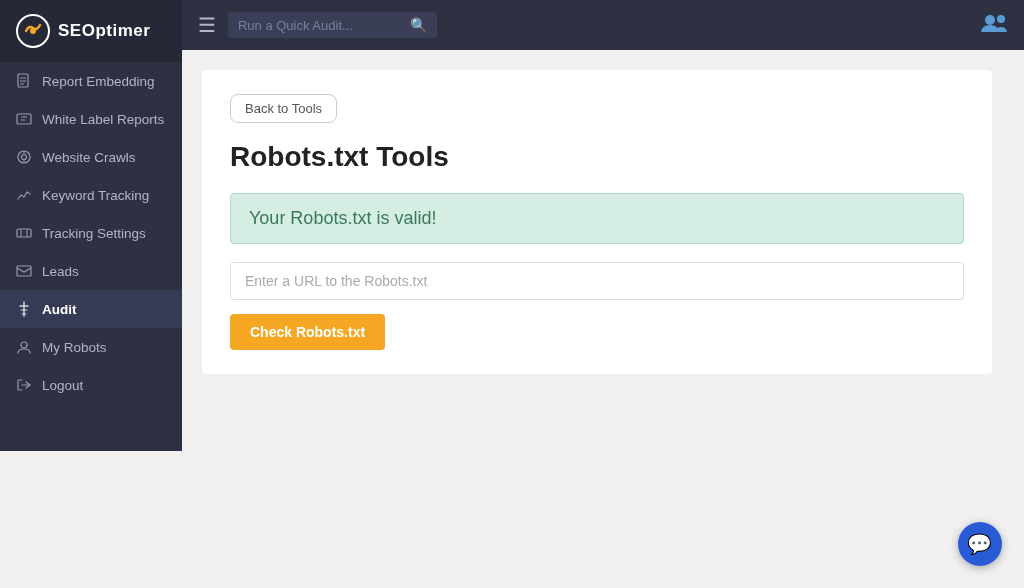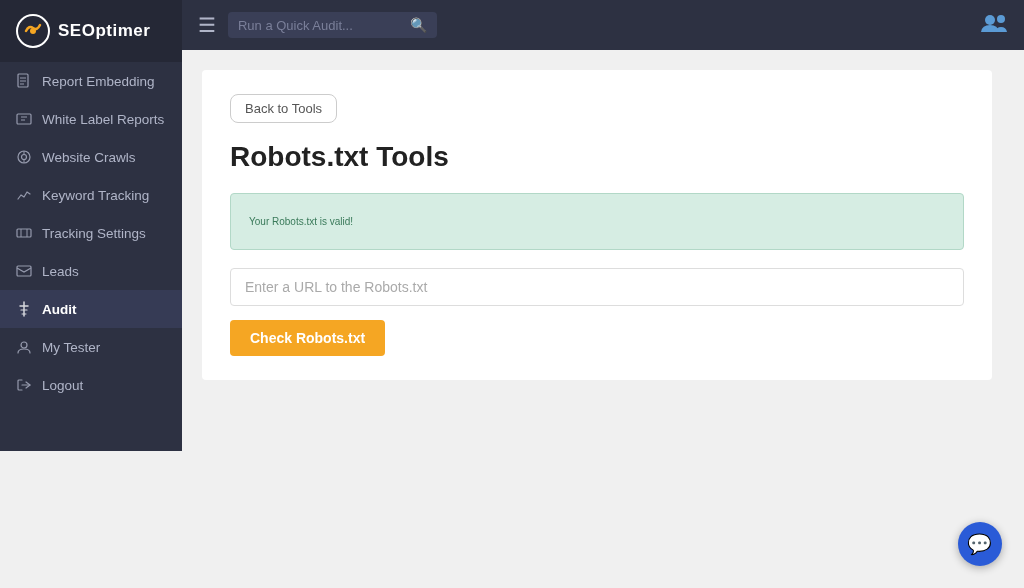--- a/index.html
+++ b/index.html
@@ -120,23 +120,23 @@
     #page-title {
       font-size: 28px;
       font-weight: 600;
       color: #222;
       margin-bottom: 20px;
     }
     #success-banner {
       background: #d6ede3;
       border: 1px solid #b2d8c7;
       color: #3a7a5a;
-      padding: 22px 18px;
-      border-radius: 4px;
-      font-size: 10px;
+      padding: 14px 18px;
+      border-radius: 4px;
+      font-size: 18px;
       margin-bottom: 18px;
     }
     #url-input-el {
       width: 100%;
       border: 1px solid #ddd;
       border-radius: 4px;
       padding: 10px 14px;
       font-size: 14px;
       color: #555;
       outline: none;
@@ -239,21 +239,21 @@
           <line x1="5" y1="9" x2="11" y2="9" stroke="currentColor" stroke-width="1.2" stroke-linecap="round"></line>
           <line x1="6" y1="13" x2="10" y2="13" stroke="currentColor" stroke-width="1" stroke-linecap="round"></line>
         </svg>
       <span>Audit</span>
     </a>
     <a class="sidebar-item">
       <svg class="sidebar-item-icon" viewBox="0 0 16 16" fill="currentColor">
           <circle cx="8" cy="6" r="3" fill="none" stroke="currentColor" stroke-width="1.2"></circle>
           <path d="M2 14 Q2 10 8 10 Q14 10 14 14" fill="none" stroke="currentColor" stroke-width="1.2" stroke-linecap="round"></path>
         </svg>
-      <span>My Tester</span>
+      <span>My Robots</span>
     </a>
     <a class="sidebar-item">
       <svg class="sidebar-item-icon" viewBox="0 0 16 16" fill="currentColor">
           <path d="M6 3H3a1 1 0 00-1 1v8a1 1 0 001 1h3" fill="none" stroke="currentColor" stroke-width="1.2" stroke-linecap="round"></path>
           <polyline points="10,5 14,8 10,11" fill="none" stroke="currentColor" stroke-width="1.2" stroke-linecap="round" stroke-linejoin="round"></polyline>
           <line x1="14" y1="8" x2="6" y2="8" stroke="currentColor" stroke-width="1.2" stroke-linecap="round"></line>
         </svg>
       <span>Logout</span>
     </a>
   </div>

